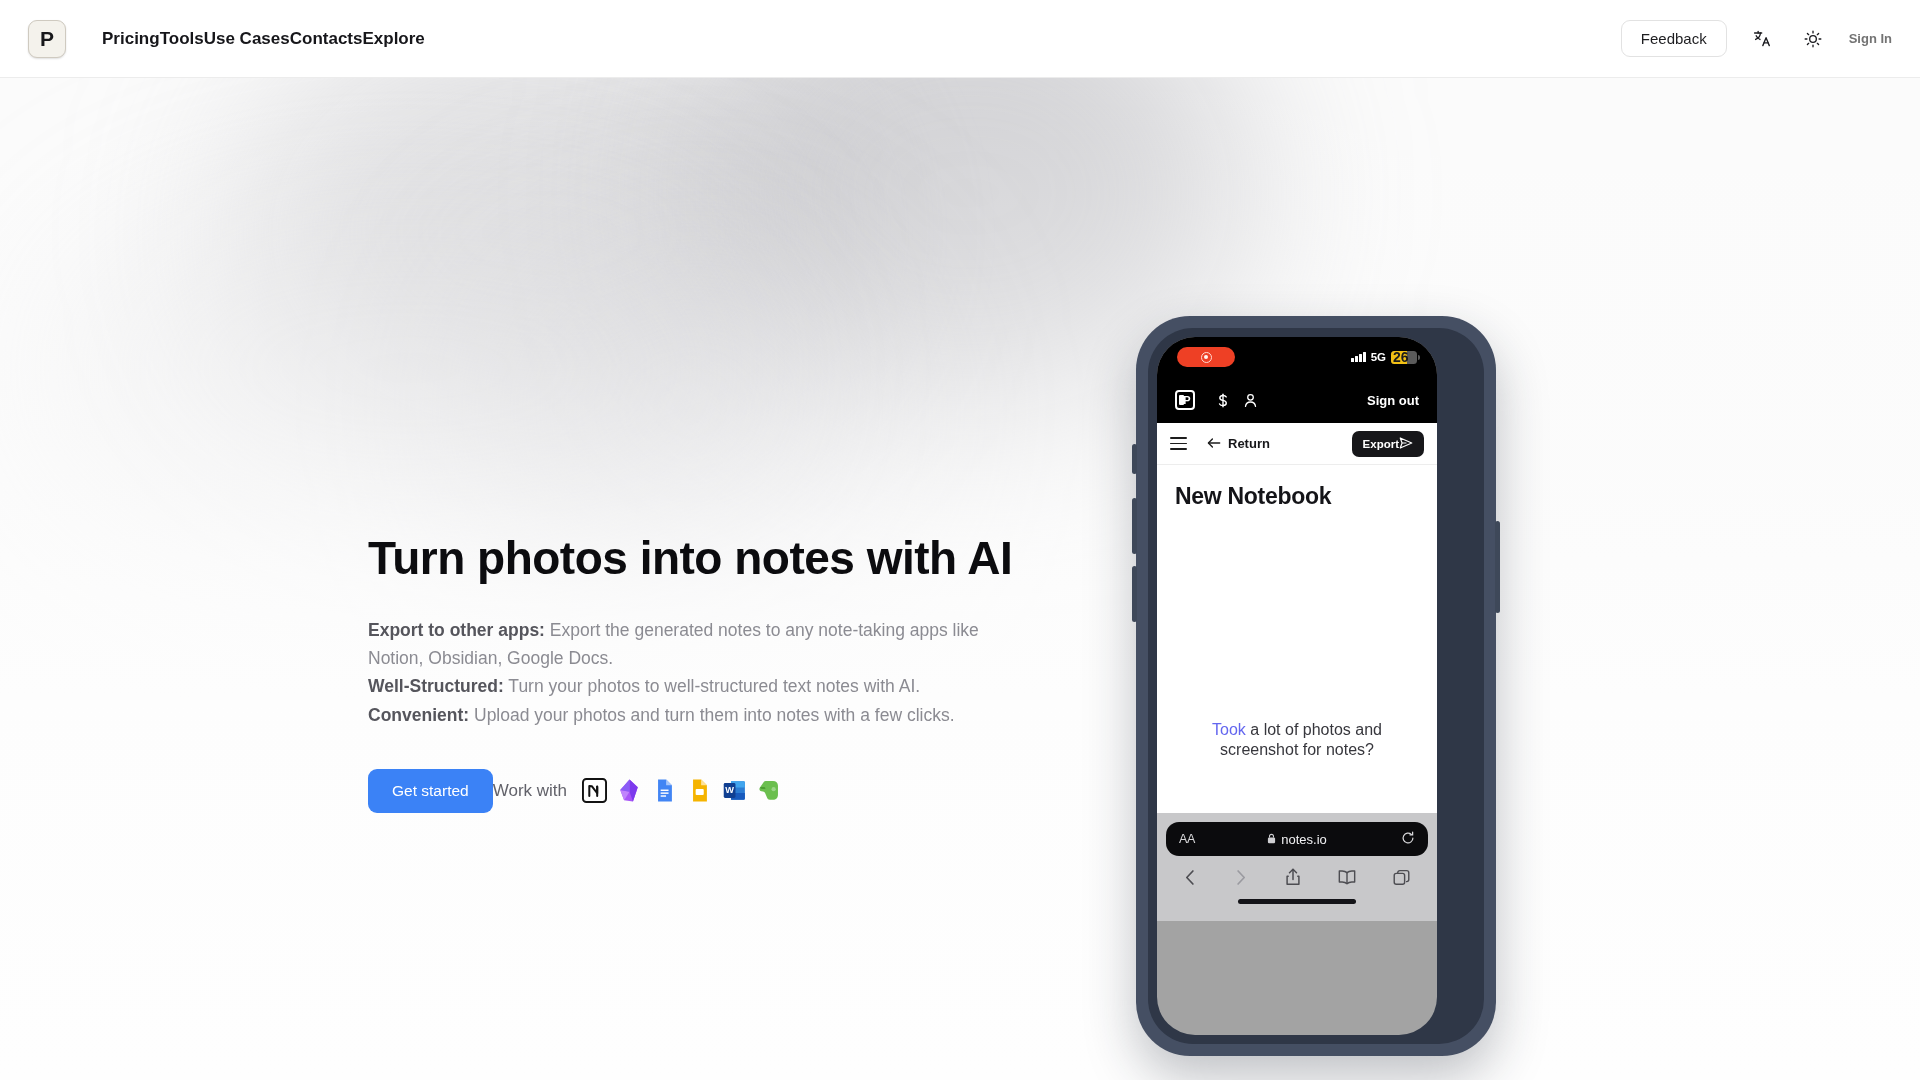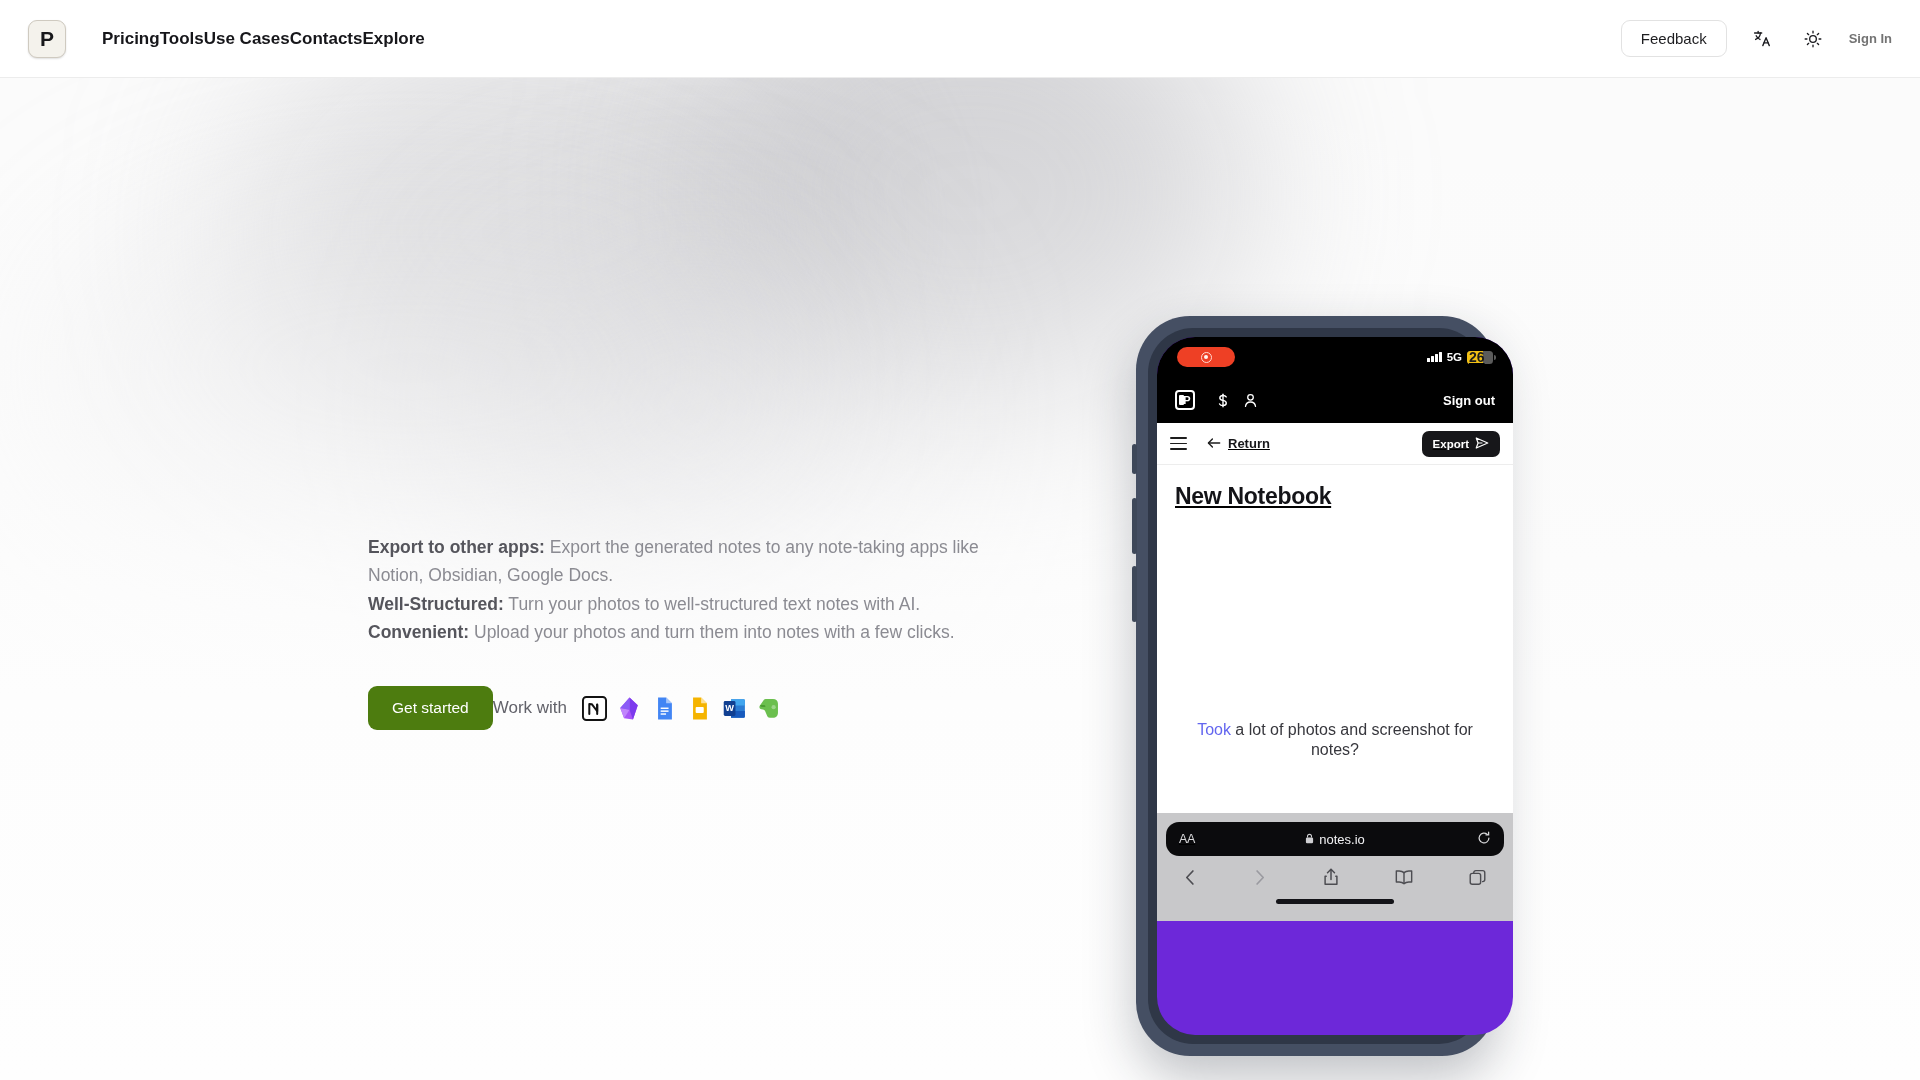--- a/index.html
+++ b/index.html
@@ -168,21 +168,21 @@
     font-weight: bold;
   }
   .bullet-line { margin-bottom: 0; }
 
   .cta-row {
     display: flex;
     align-items: center;
     margin-top: 40px;
   }
   .get-started {
-    background: #4d7c0f;
+    background: #3b82f6;
     color: #ffffff;
     font-size: 15.5px;
     font-family: "Liberation Sans", sans-serif;
     border: none;
     border-radius: 9px;
     padding: 13px 24px;
     cursor: pointer;
     white-space: nowrap;
   }
   .work-with-label {
@@ -225,26 +225,25 @@
     position: absolute;
     left: 12px; top: 12px;
     width: 336px;
     height: 716px;
     background: #2f3747;
     border-radius: 45px;
     padding: 9px;
   }
   .phone-screen {
     position: relative;
-    width: 356px;
+    width: 280px;
     height: 698px;
     border-radius: 38px;
     overflow: hidden;
-    background: #6d28d9;
-    text-decoration: underline;
+    background: #a3a3a3;
   }
   
   .btn-silent, .btn-volup, .btn-voldn, .btn-power {
     position: absolute;
     background: #3e4859;
     border-radius: 3px;
   }
   .btn-silent { left: -4px; top: 128px; width: 5px; height: 30px; }
   .btn-volup  { left: -4px; top: 182px; width: 5px; height: 56px; }
   .btn-voldn  { left: -4px; top: 250px; width: 5px; height: 56px; }
@@ -368,21 +367,21 @@
     display: flex; align-items: center; gap: 7px;
     margin-left: 20px; cursor: pointer;
   }
   .return-lbl { font-size: 13px; font-weight: bold; color: #17171a; }
   .export-btn {
     margin-left: auto;
     background: #17171a;
     color: #ffffff;
     border-radius: 7px;
     padding: 6px 11px;
-    display: flex; align-items: center; gap: 6px;
+    display: flex; align-items: center; gap: 0;
     font-size: 11.5px; font-weight: bold;
     cursor: pointer;
     border: none;
     font-family: "Liberation Sans", sans-serif;
   }
 
   
   .app-content { flex: 1; background: #ffffff; position: relative; height: 348px; padding: 18px 18px 12px; }
   .notebook-title {
     font-size: 23px;
@@ -491,20 +490,21 @@
   </div>
 
   <div class="hero">
     <div class="blob blob-a"></div>
     <div class="blob blob-b"></div>
     <div class="blob blob-c"></div>
     <div class="blob blob-d"></div>
     <div class="hero-fade"></div>
 
     <div class="hero-copy">
+      <div class="hero-title">Turn photos into notes with AI</div>
 
       <div class="hero-bullets">
         <div class="bullet-line">
           <b>Export to other apps:</b><span> Export the generated notes to any note-taking apps like Notion, Obsidian, Google Docs.</span>
         </div>
         <div class="bullet-line">
           <b>Well-Structured:</b><span> Turn your photos to well-structured text notes with AI.</span>
         </div>
         <div class="bullet-line">
           <b>Convenient:</b><span> Upload your photos and turn them into notes with a few clicks.</span>

